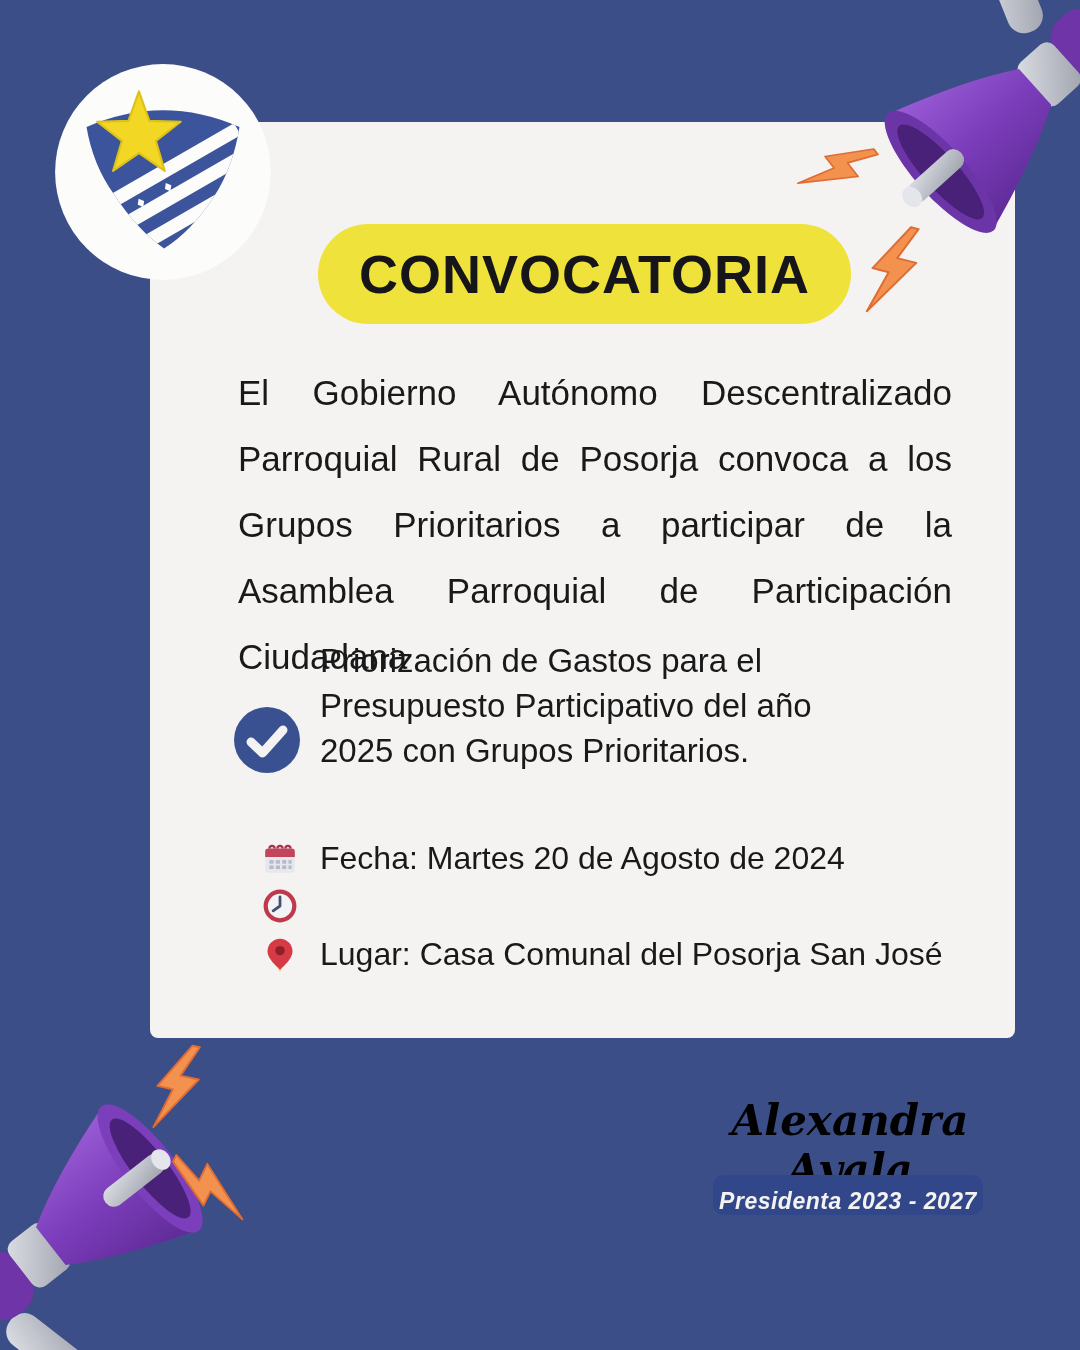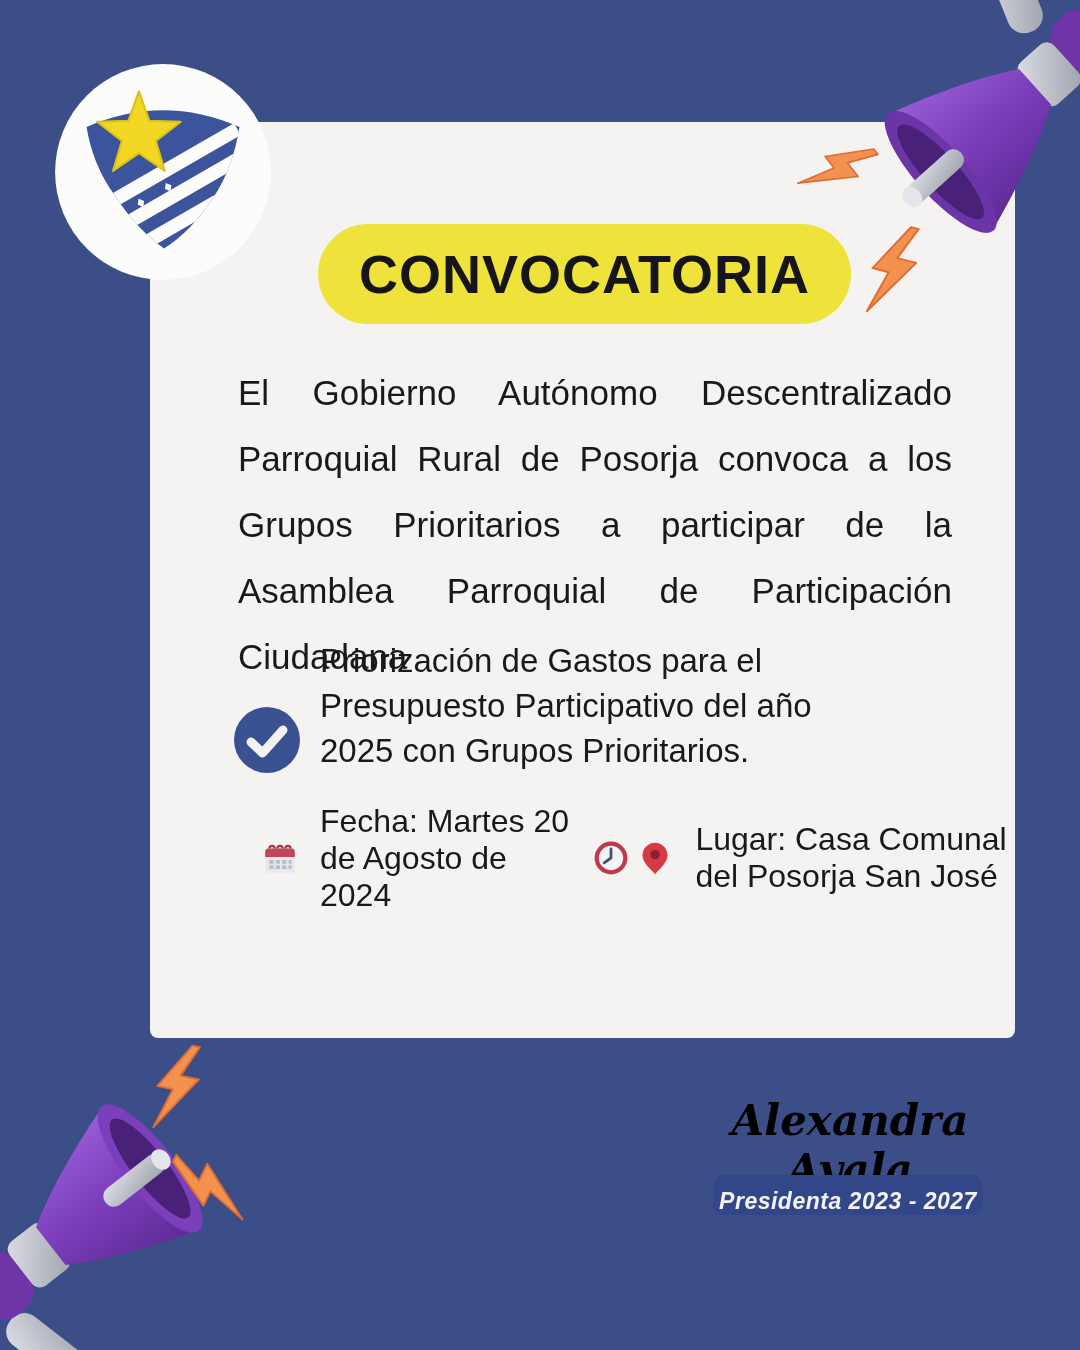--- a/index.html
+++ b/index.html
@@ -27,21 +27,21 @@
   }
   .agenda-row{
     position:absolute;left:84px;top:516px;width:660px;
     display:flex;gap:20px;align-items:flex-end;
   }
   .check-icon{width:66px;height:66px;flex:0 0 66px;margin-top:10px;}
   .agenda-text{
     margin:0;font-size:33px;line-height:45px;color:#191919;width:560px;
   }
   .details{
-    position:absolute;left:112px;top:716px;display:flex;flex-direction:row;gap:8px;
+    position:absolute;left:112px;top:716px;display:flex;flex-direction:column;gap:8px;
   }
   .detail-row{display:flex;align-items:center;gap:22px;height:40px;}
   .detail-icon{width:36px;height:36px;flex:0 0 36px;}
   .detail-text{font-size:32px;color:#191919;}
   .signature{
     position:absolute;left:545px;top:974px;width:310px;
     text-align:center;
     font-family:"DejaVu Serif",serif;font-style:italic;font-weight:700;
     font-size:42px;color:#000000;
   }

